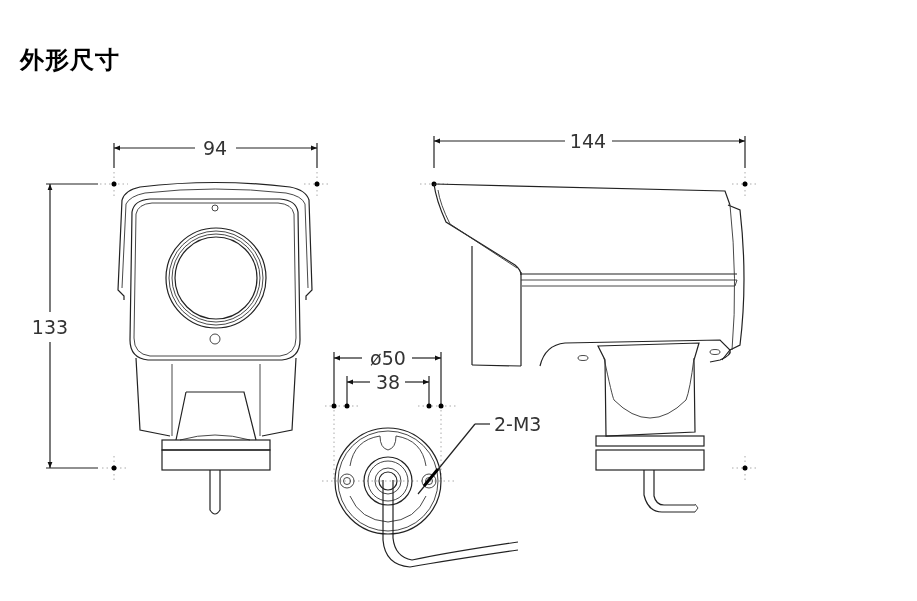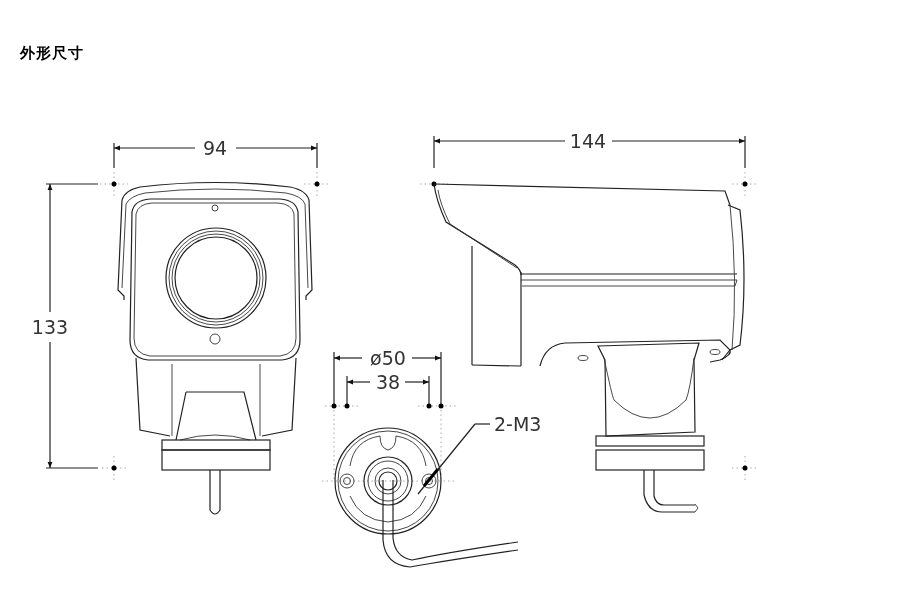--- a/index.html
+++ b/index.html
@@ -1,17 +1,17 @@
 <!DOCTYPE html>
 <html><head>
 <meta charset="utf-8">
 <style>
   html,body{margin:0;padding:0;background:#fff;}
   body{width:917px;height:601px;position:relative;overflow:hidden;font-family:"DejaVu Sans",sans-serif;}
-  .title{position:absolute;left:20px;top:44px;font-size:15px;font-weight:bold;color:#000;letter-spacing:1px;}
+  .title{position:absolute;left:20px;top:44px;font-size:24px;font-weight:bold;color:#000;letter-spacing:1px;}
   svg{position:absolute;left:0;top:0;}
   .dim{font-family:"DejaVu Sans",sans-serif;font-size:19px;fill:#333;font-weight:normal;}
   .ln{stroke:#222;stroke-width:1.2;fill:none;}
   .th{stroke:#333;stroke-width:0.9;fill:none;}
   .dot{fill:#000;}
   .dotted{stroke:#aaa;stroke-width:1;stroke-dasharray:1.5 3;fill:none;}
 </style>
 </head>
 <body>
 

